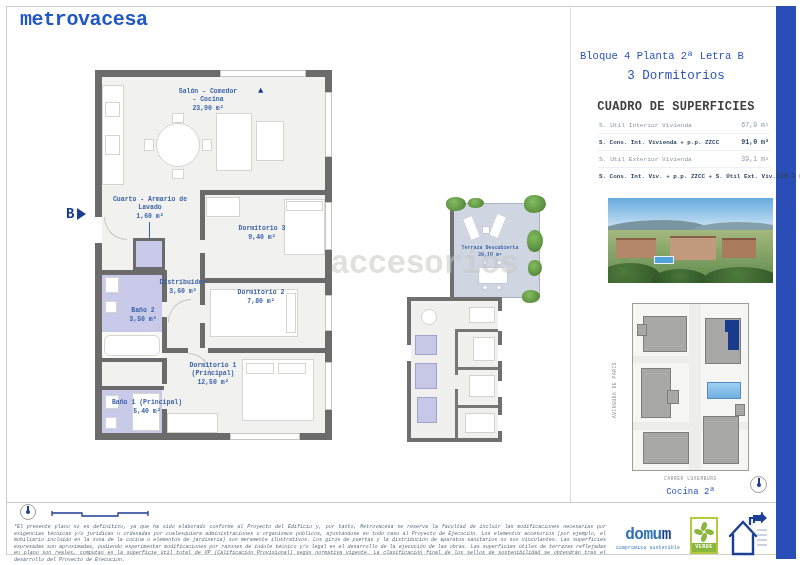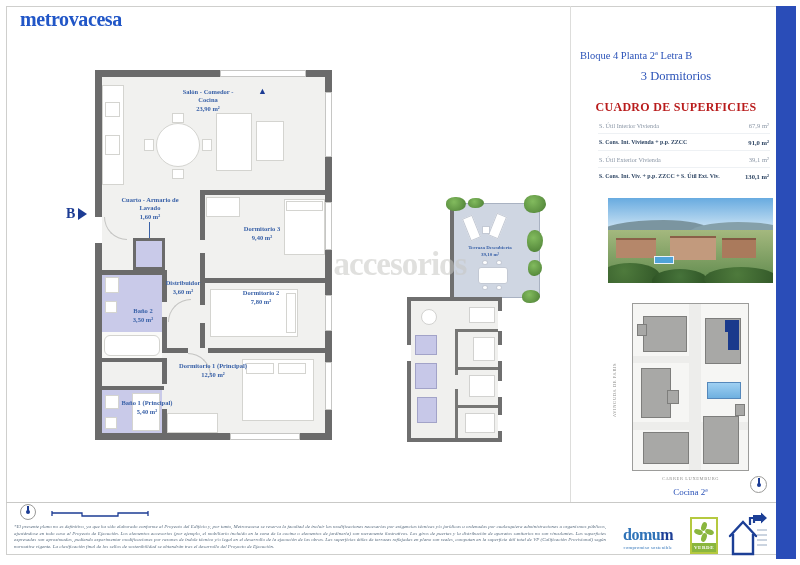--- a/index.html
+++ b/index.html
@@ -1,30 +1,30 @@
 <!DOCTYPE html>
 <html><head>
 <meta charset="utf-8">
 <style>
   html,body{margin:0;padding:0;background:#fff}
   .page{position:relative;width:800px;height:561px;background:#fff;overflow:hidden;
-        font-family:Liberation Serif, serif}
+        font-family:Liberation Mono, monospace}
   .frame{position:absolute;left:6px;top:6px;right:6px;bottom:6px;border:1px solid #cfcfcd;pointer-events:none}
   .bluebar{position:absolute;left:776px;top:6px;width:20px;height:553px;background:#2a4db8}
   .vdiv{position:absolute;left:570px;top:6px;width:1px;height:496px;background:#dddddb}
   .hdiv{position:absolute;left:6px;top:502px;width:770px;height:1px;background:#c9c9c7}
 
   .brand{position:absolute;left:20px;top:8px;font-size:20px;font-weight:bold;color:#2156c7;letter-spacing:-0.4px}
 
   .rp-title{position:absolute;left:580px;top:12px;width:192px;text-align:center;
             font-size:16.5px;font-weight:bold;color:#1b3a94;letter-spacing:.4px}
   .rp-sub{position:absolute;left:580px;top:50px;width:192px;text-align:left;font-size:10.5px;color:#2a52b8}
   .rp-bed{position:absolute;left:580px;top:69px;width:192px;text-align:center;font-size:12.5px;color:#2a52b8}
   .sf-title{position:absolute;left:580px;top:100px;width:192px;text-align:center;
-            font-size:12px;font-weight:bold;color:#b91c1c;letter-spacing:.3px}
+            font-size:12px;font-weight:bold;color:#404040;letter-spacing:.3px}
   .sf-table{position:absolute;left:598px;top:117px;width:172px}
   .trow{display:flex;justify-content:space-between;align-items:center;height:16px;
         border-bottom:1px solid #eef1f4;padding:0 1px}
   .trow:last-child{border-bottom:none}
   .trow .tl{font-size:6.2px;color:#8b97a6;white-space:nowrap}
   .trow .tv{font-size:6.6px;color:#8b97a6;white-space:nowrap}
   .trow.bold .tl,.trow.bold .tv{color:#2e4563;font-weight:bold}
   .trow.bold .tl{font-size:5.9px}
 
   

